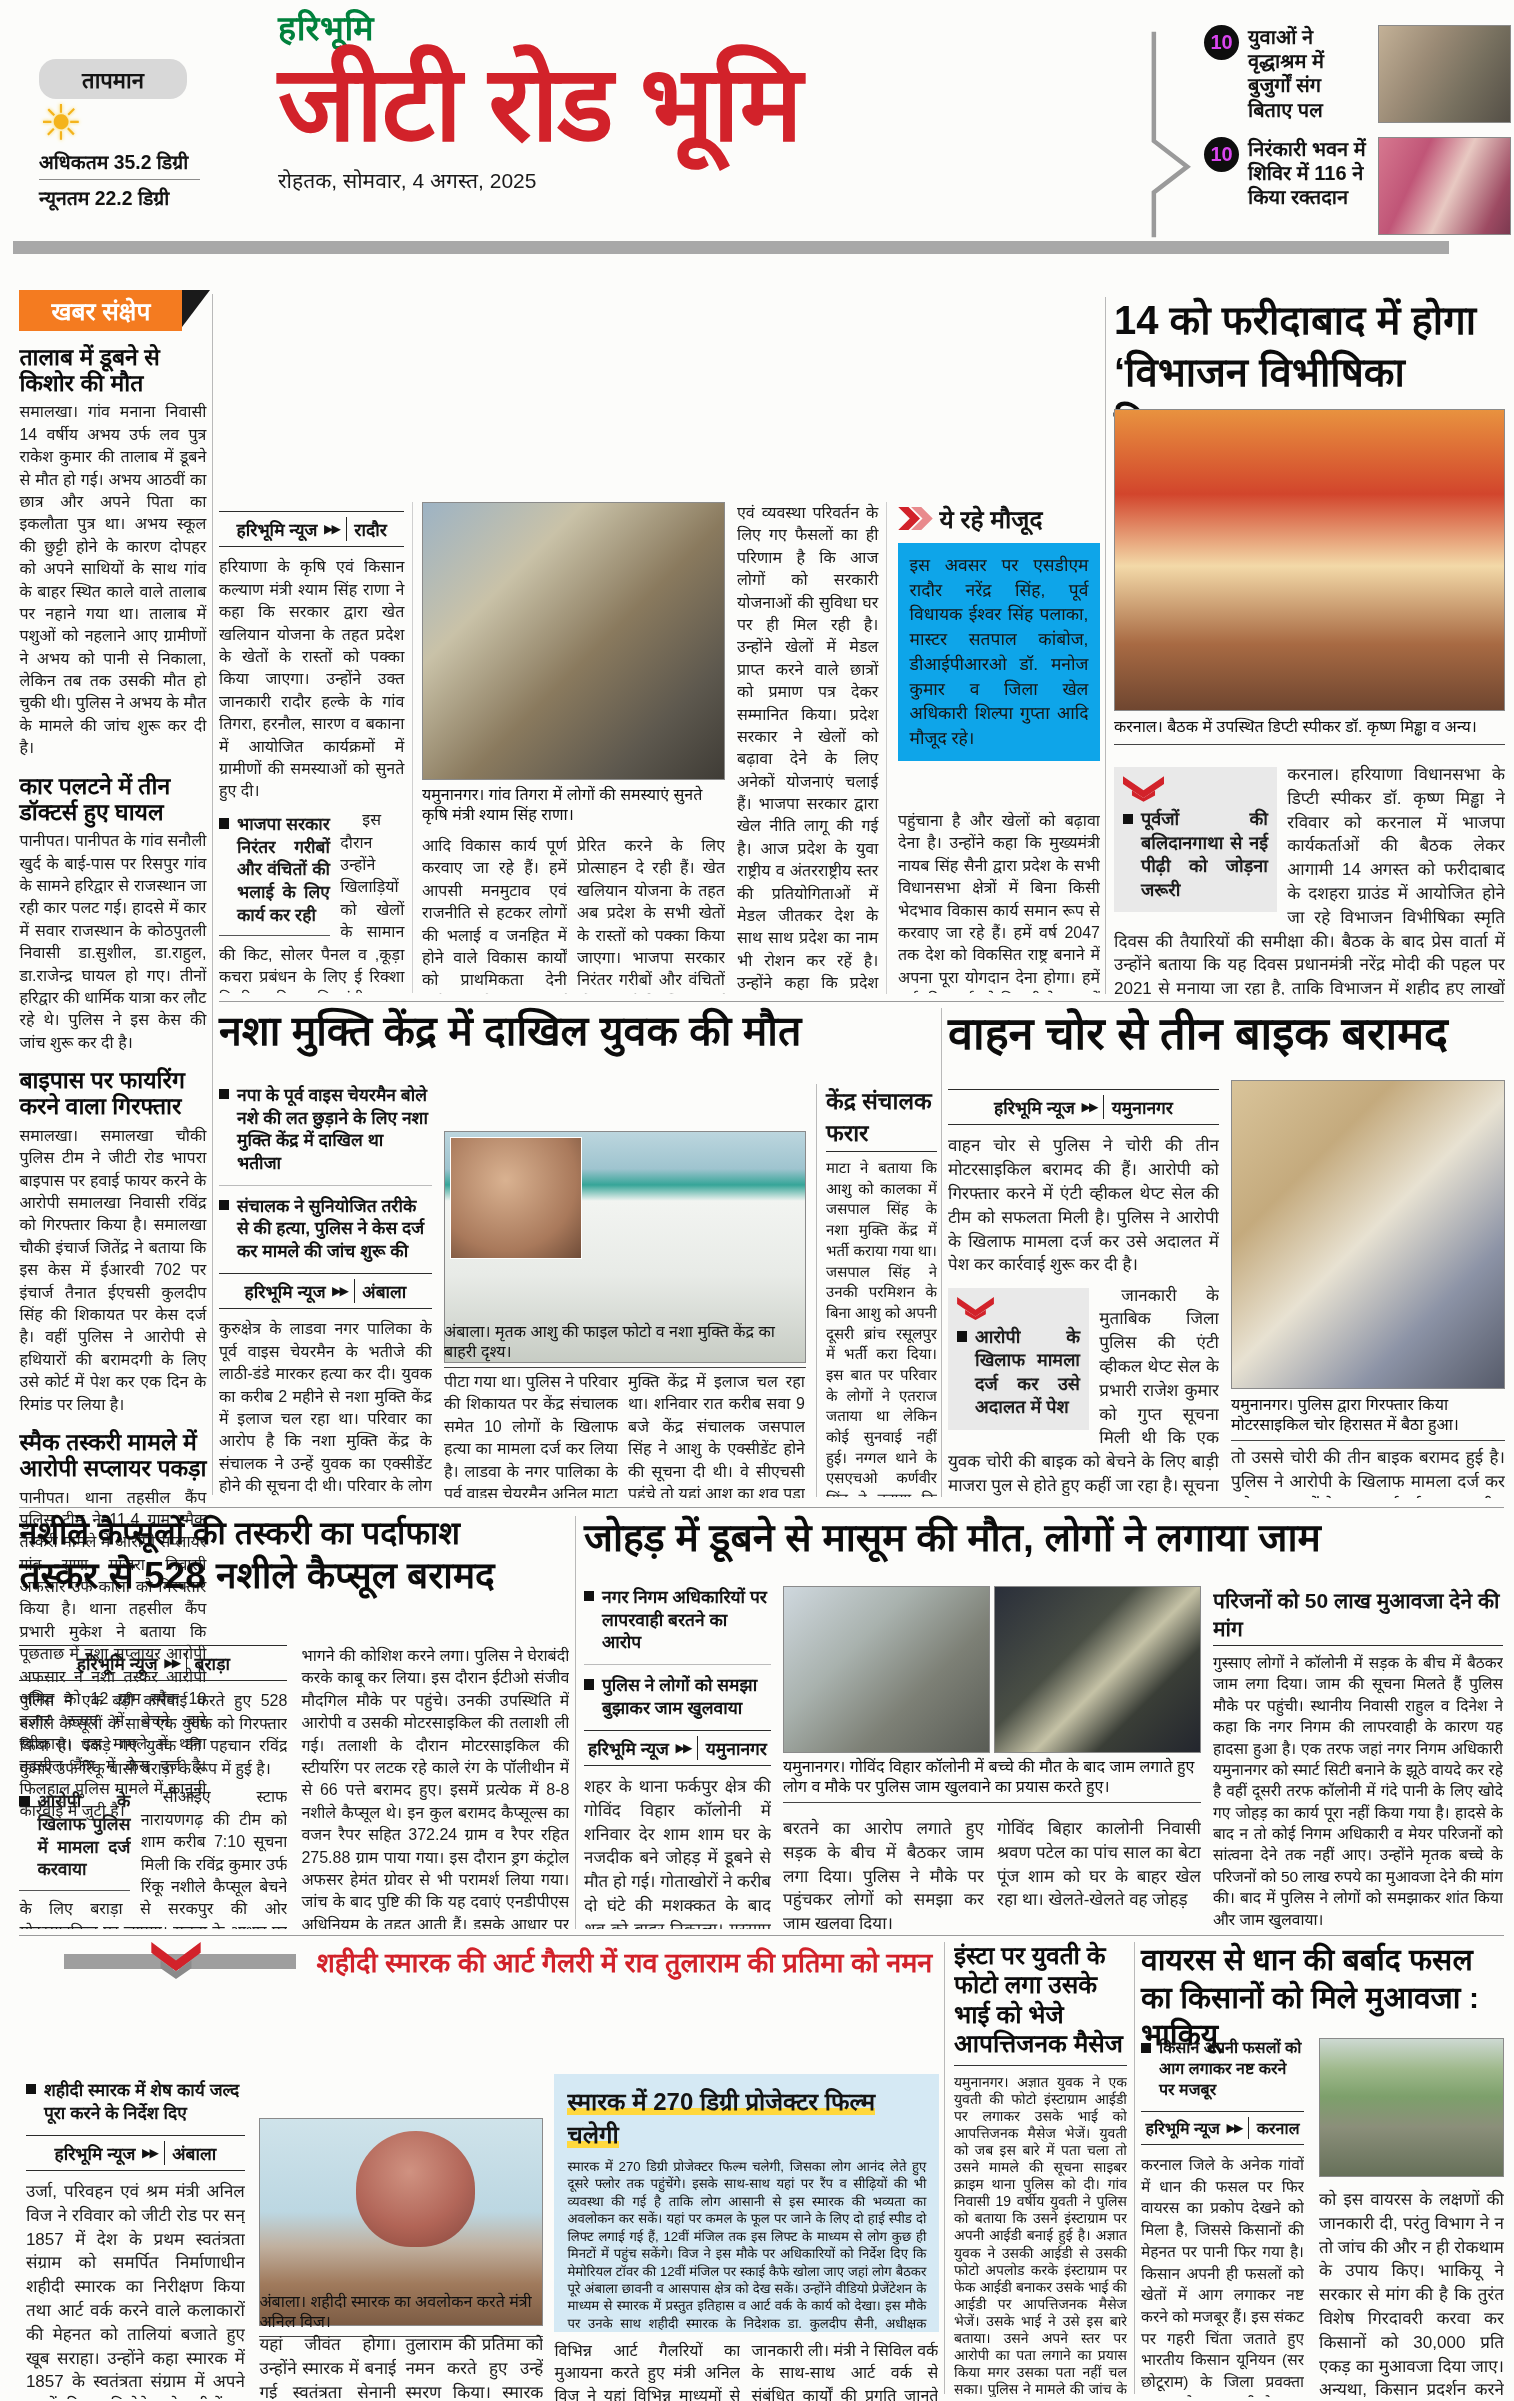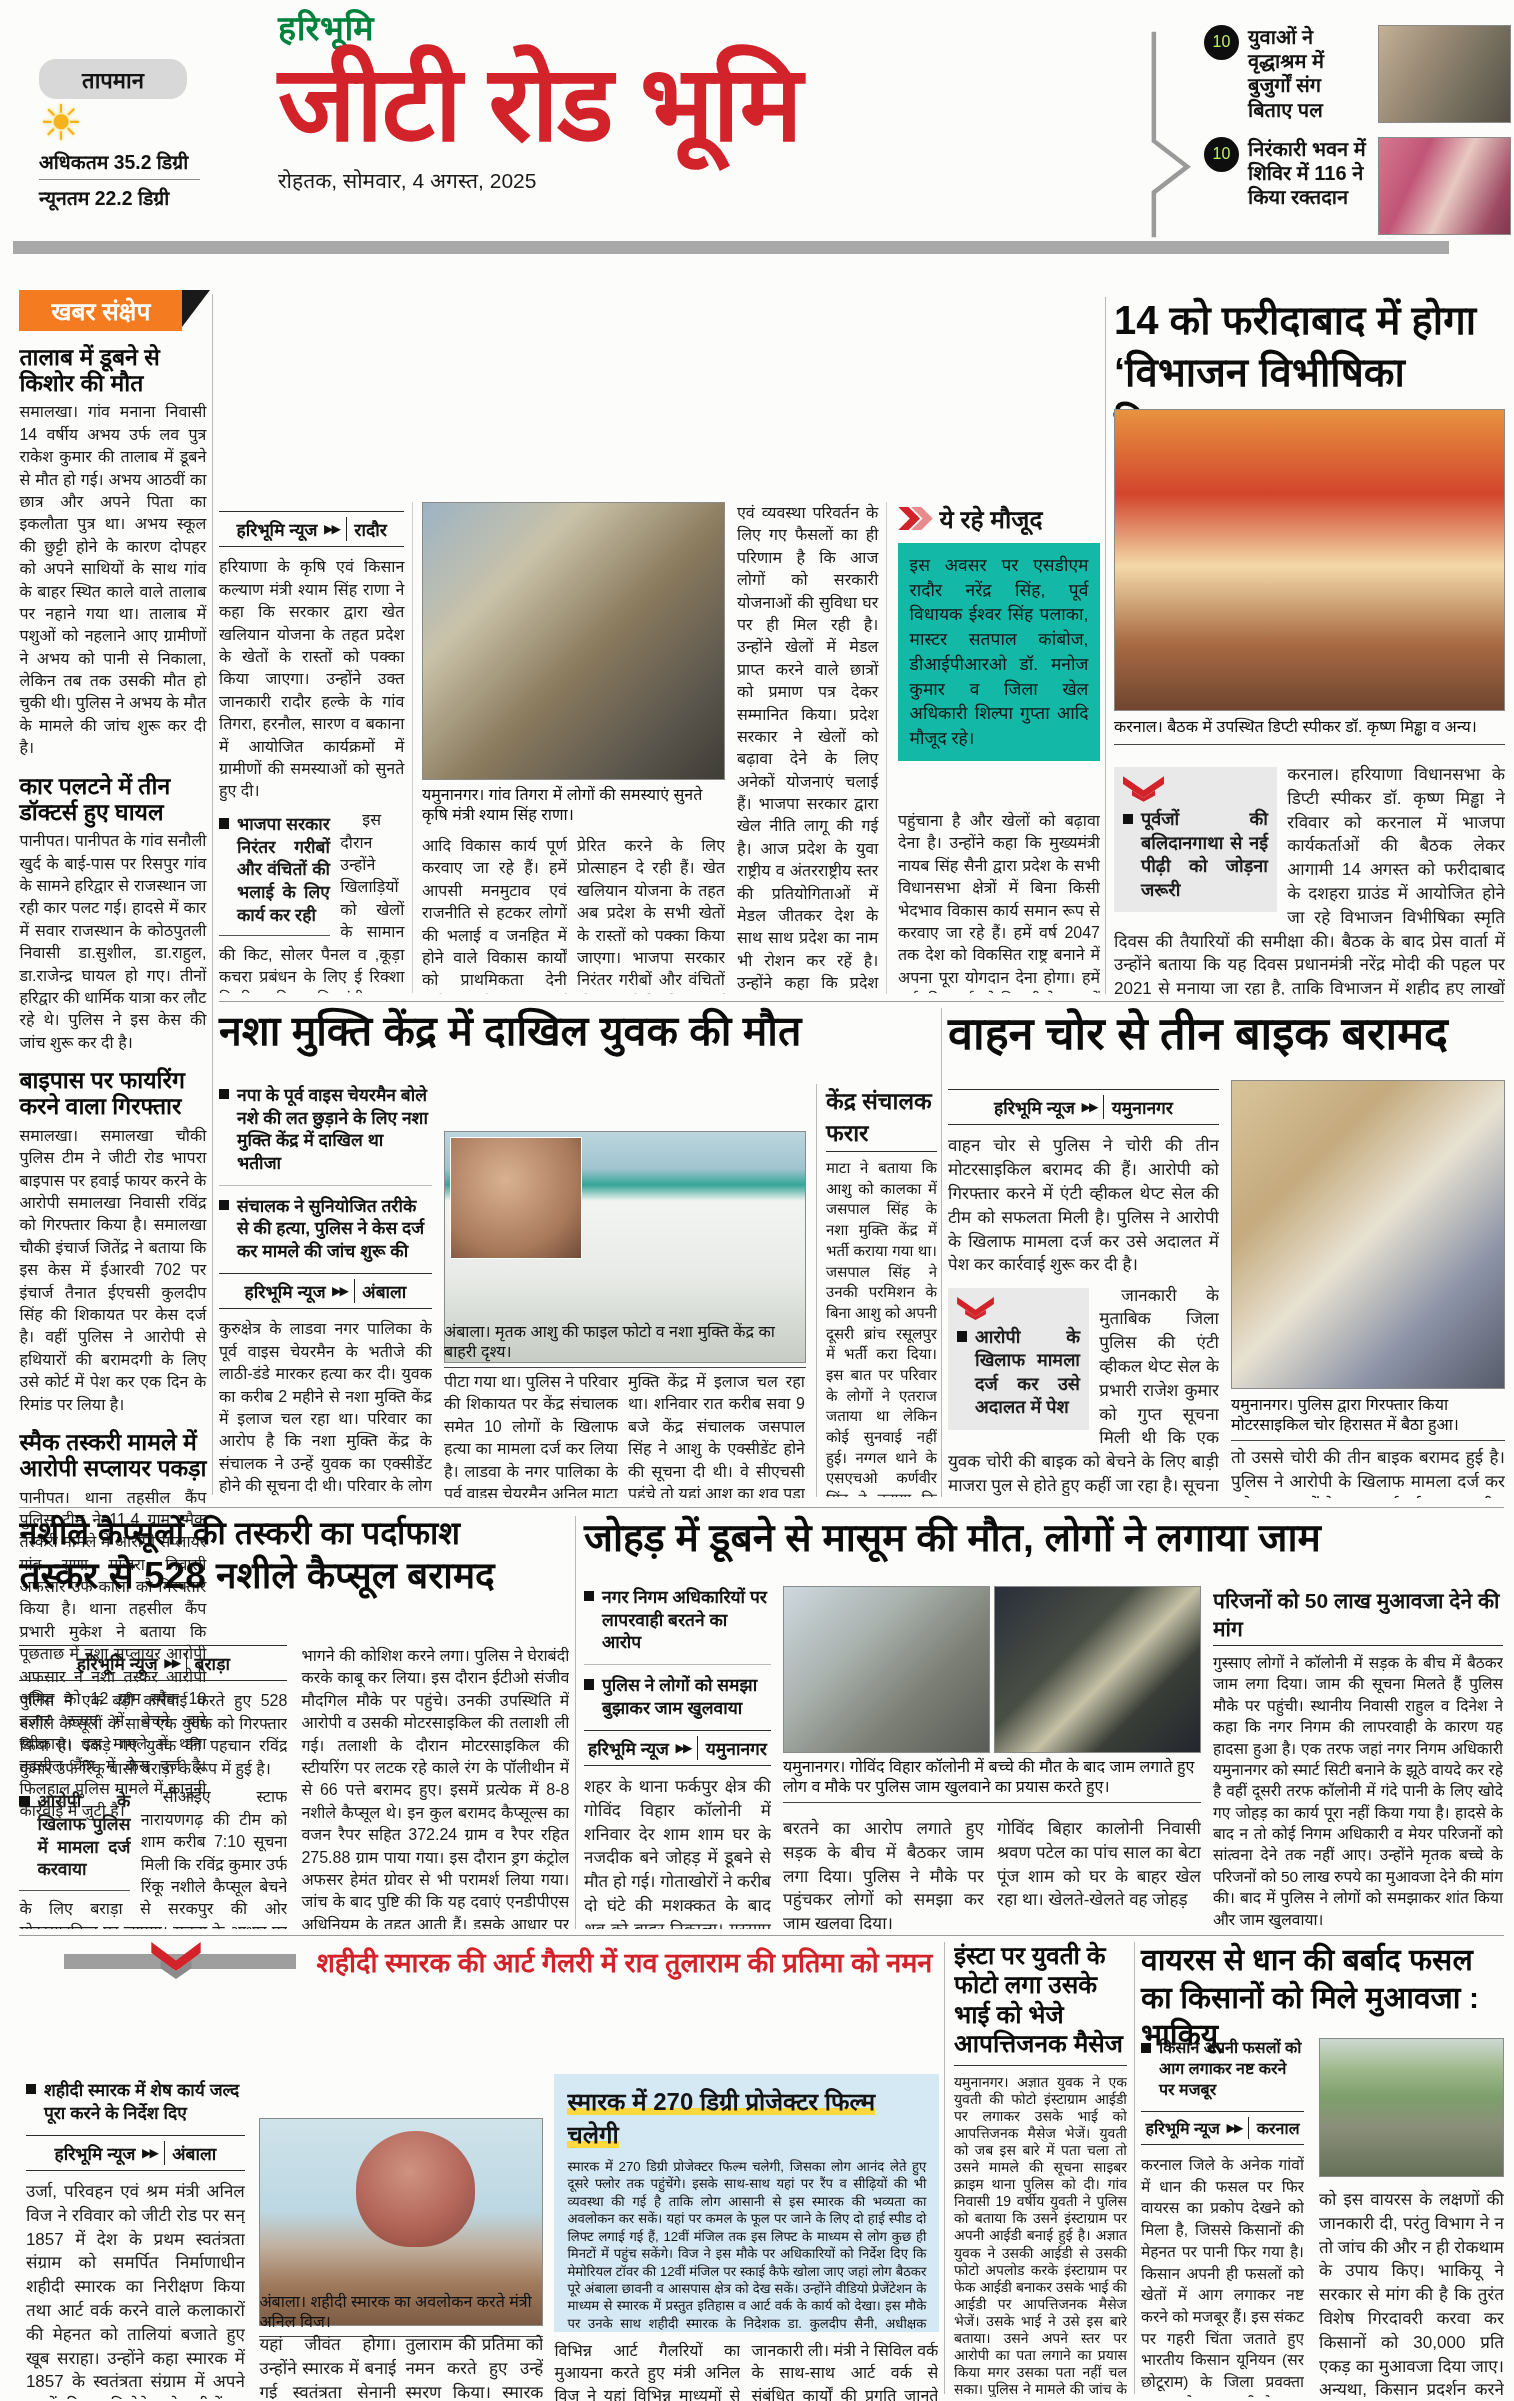--- a/index.html
+++ b/index.html
@@ -15,21 +15,21 @@
   p.noindent{text-indent:0;}
   h1,h2,h3,h4{margin:0;font-weight:700;color:#0c0c0c;}
   
   .temp-pill{background:#d8d8d8;border-radius:17px;text-align:center;font-weight:700;font-size:22px;padding:5.2px 0;width:148px;}
   .sun{font-size:49px;color:#f4b31c;text-shadow:0 0 3.9px #f9d34a;line-height:1;}
   .temp-line{font-weight:700;font-size:19.4px;white-space:nowrap;}
   .temp-div{border-top:1.9px solid #8c8c8c;margin:3.9px 0;}
   .brand-green{color:#00813c;font-weight:700;font-size:34px;letter-spacing:0.6px;}
   .mast-title{color:#d2222a;font-weight:700;font-size:105px;line-height:1.02;letter-spacing:-1.3px;white-space:nowrap;}
   .dateline{font-size:21px;color:#1a1a1a;}
-  .badge{width:35px;height:35px;border-radius:50%;background:#0e0e0e;color:#bef264;font-weight:400;font-size:16px;display:flex;align-items:center;justify-content:center;flex:0 0 auto;}
+  .badge{width:35px;height:35px;border-radius:50%;background:#0e0e0e;color:#d946ef;font-weight:700;font-size:20px;display:flex;align-items:center;justify-content:center;flex:0 0 auto;}
   .brief-head{font-weight:700;font-size:20px;line-height:1.22;}
   .mast-bar{background:#a8a8a8;}
   
   .vrule{border-left:0.6px solid #b9b9b9;}
   .hrule{border-top:0.6px solid #9a9a9a;}
   
   .kb-header{background:#f47b20;color:#fff;font-weight:700;font-size:24.5px;text-align:center;padding:3.9px 0;width:163px;position:relative;}
   .kb-tri{position:absolute;right:-28px;top:0;width:0;height:0;border-top:37px solid #1a1a1a;border-right:28px solid transparent;}
   .kb-item h3{font-size:23px;line-height:1.14;margin:13px 0 5.2px 0;}
   .kb-item .body-text{font-size:16px;}
@@ -38,21 +38,21 @@
   .byline .arrows{font-size:12.3px;letter-spacing:-1.9px;color:#111;}
   .byline .place{border-left:1.3px solid #222;padding-left:7.7px;}
   
   .sq{display:inline-block;width:10.3px;height:10.3px;background:#111;margin-right:7.7px;flex:0 0 auto;margin-top:5.2px;}
   .pq-plain{float:left;width:111px;margin:3.9px 10.3px 3.9px 0;font-weight:700;font-size:17.4px;line-height:1.3;border-bottom:1.3px solid #555;padding-bottom:9px;display:flex;}
   .quote-box{float:left;width:139px;margin:3.9px 10.3px 2.6px 0;background:#e9e9e9;padding:9px 9px 10.3px 9px;}
   .quote-box .qtext{display:flex;font-weight:700;font-size:18px;line-height:1.3;}
   .chev{display:block;margin-bottom:6.5px;}
   
   .present-title{display:flex;align-items:center;gap:6.5px;font-size:24.5px;font-weight:700;}
-  .present-body{background:#14b8a6;padding:10.3px 11.6px;font-size:17.4px;line-height:1.42;margin-top:7.7px;}
+  .present-body{background:#0ea5e9;padding:10.3px 11.6px;font-size:17.4px;line-height:1.42;margin-top:7.7px;}
   
   .sidebox-title{font-weight:700;font-size:23px;border-bottom:1.9px solid #2a2a2a;display:inline-block;padding-bottom:2.6px;margin-bottom:6.5px;}
   .smallbody{font-size:15px;line-height:1.38;}
   
   .bluebox{background:#d5e9f4;padding:10.3px 13px;box-sizing:border-box;}
   .bluebox-title{font-size:24px;font-weight:700;display:inline;background:linear-gradient(to top,#ffd83d 6.5px,transparent 6.5px);}
   .red{color:#d2222a;}
   
   .ph-oldage{background:linear-gradient(120deg,#c3b197 0%,#9b8b76 35%,#77705f 65%,#544f46 100%);}
   .ph-blood{background:linear-gradient(115deg,#d6788f 0%,#c05577 30%,#e8c9c2 55%,#9d4a62 85%,#7c3950 100%);}

